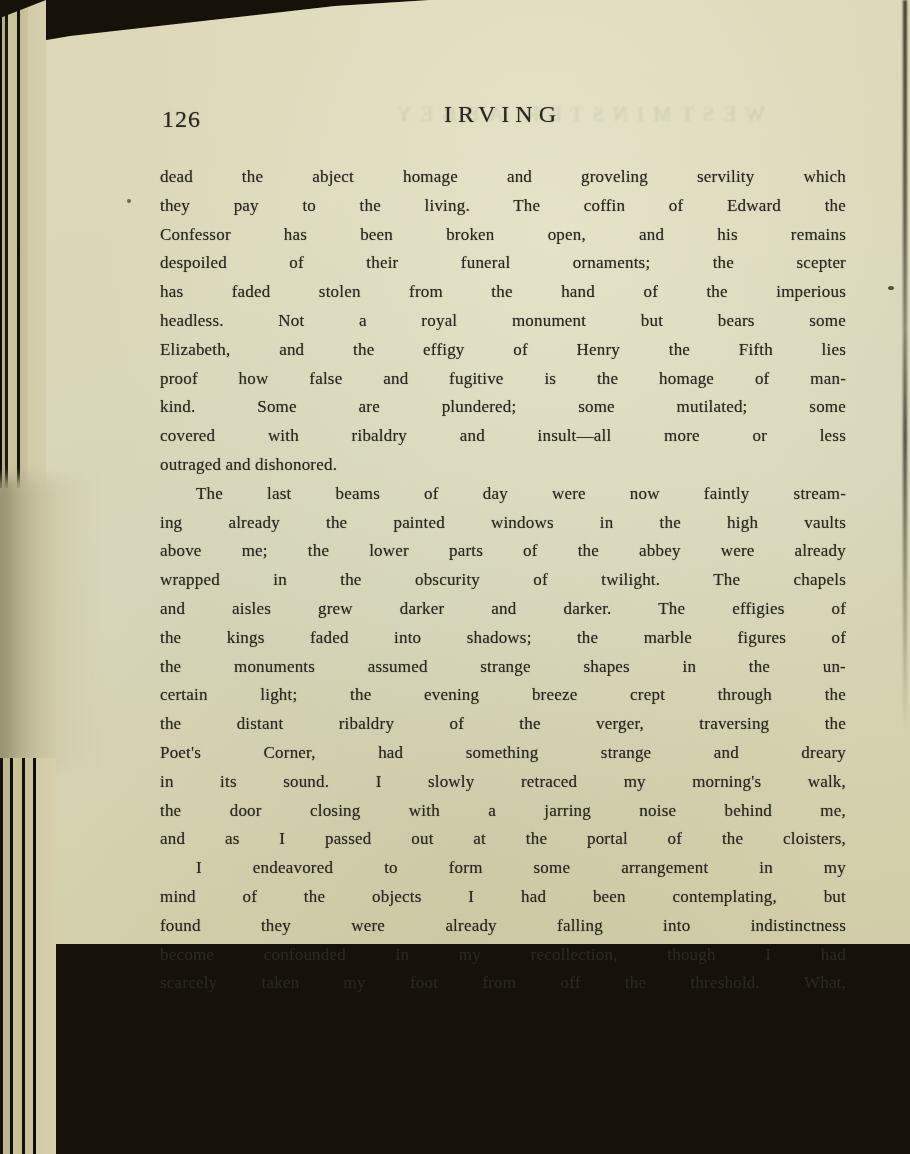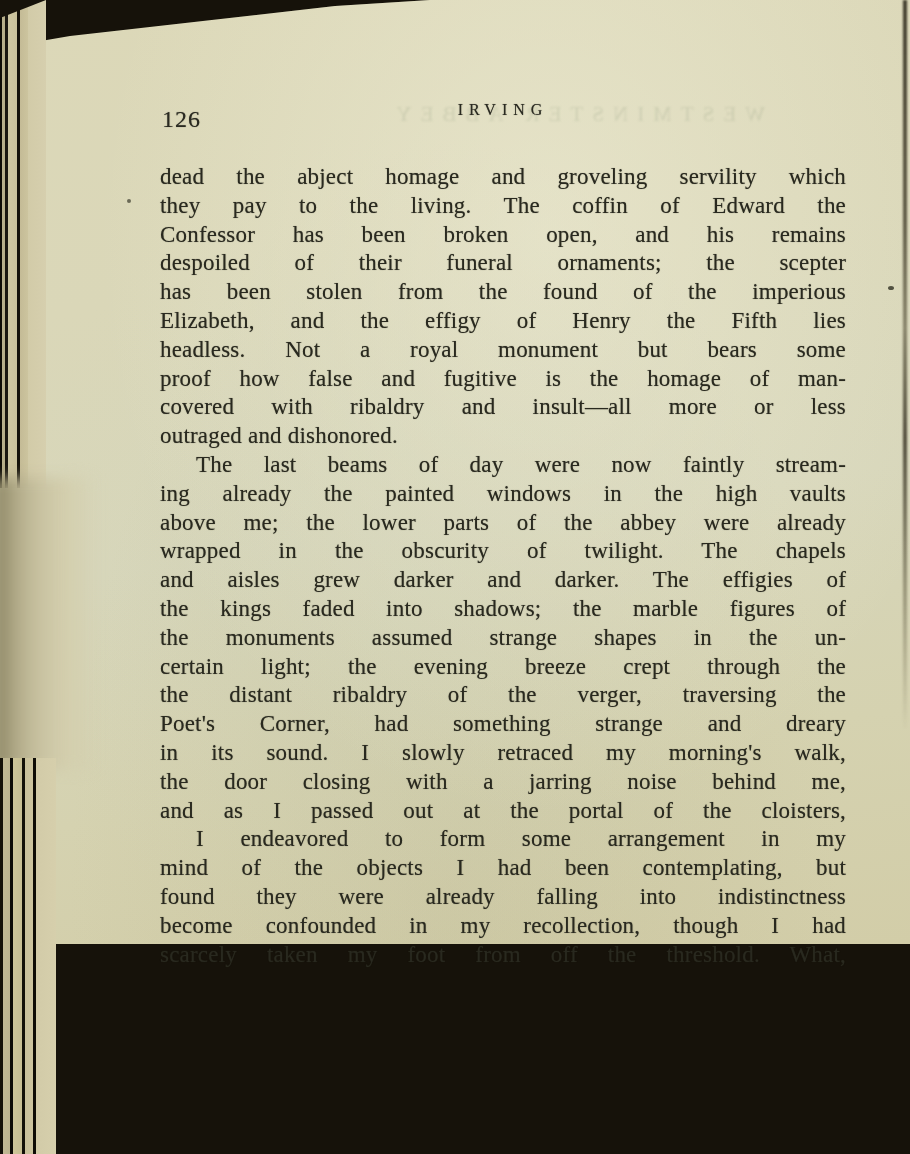--- a/index.html
+++ b/index.html
@@ -41,28 +41,28 @@
     color: #2a2a21;
   }
   .pagenum {
     position: absolute; left: 2px; top: 5px;
     font-size: 24px; letter-spacing: 1px;
     text-shadow: 0 0 1px rgba(42,42,33,0.6);
   }
   .runhead {
     position: absolute; left: 0; right: 0; top: 0;
     text-align: center;
-    font-size: 16px; letter-spacing: 6px;
+    font-size: 24px; letter-spacing: 6px;
     text-shadow: 0 0 1px rgba(42,42,33,0.6);
   }
   
   .textblock {
     position: absolute; left: 160px; top: 163px; width: 686px;
     color: #29291f;
-    font-size: 23px;
+    font-size: 17px;
     line-height: 28.8px;
     text-shadow: 0 0 1px rgba(41,41,31,0.55);
     letter-spacing: 0.2px;
   }
   .paragraph { margin: 0; }
   .line {
     text-align: justify;
     text-align-last: justify;
   }
   .line.indent { text-indent: 36px; }
@@ -133,24 +133,25 @@
       <span class="pagenum">126</span>
       <span class="runhead">IRVING</span>
     </div>
 
     <div class="textblock">
         <div class="paragraph">
           <div class="line">dead the abject homage and groveling servility which</div>
           <div class="line">they pay to the living. The coffin of Edward the</div>
           <div class="line">Confessor has been broken open, and his remains</div>
           <div class="line">despoiled of their funeral ornaments; the scepter</div>
-          <div class="line">has been stolen from the found of the imperious</div>
+          <div class="line">has faded stolen from the hand of the imperious</div>
+          <div class="line">headless. Not a royal monument but bears some</div>
           <div class="line">Elizabeth, and the effigy of Henry the Fifth lies</div>
-          <div class="line">headless. Not a royal monument but bears some</div>
           <div class="line">proof how false and fugitive is the homage of man-</div>
+          <div class="line">kind. Some are plundered; some mutilated; some</div>
           <div class="line">covered with ribaldry and insult—all more or less</div>
           <div class="line no-justify">outraged and dishonored.</div>
         </div>
         <div class="paragraph">
           <div class="line indent">The last beams of day were now faintly stream-</div>
           <div class="line">ing already the painted windows in the high vaults</div>
           <div class="line">above me; the lower parts of the abbey were already</div>
           <div class="line">wrapped in the obscurity of twilight. The chapels</div>
           <div class="line">and aisles grew darker and darker. The effigies of</div>
           <div class="line">the kings faded into shadows; the marble figures of</div>

